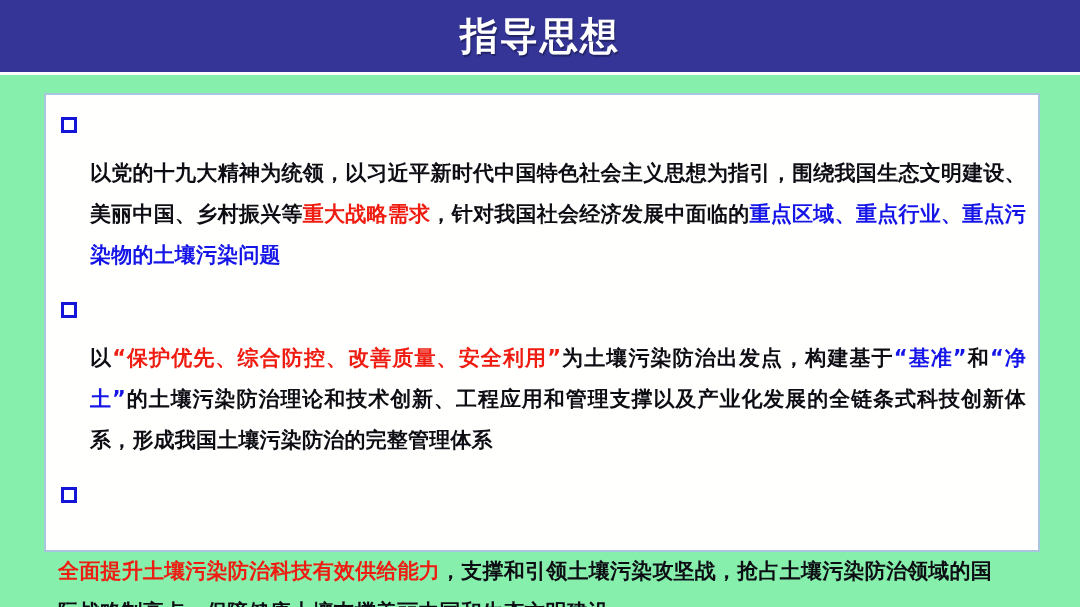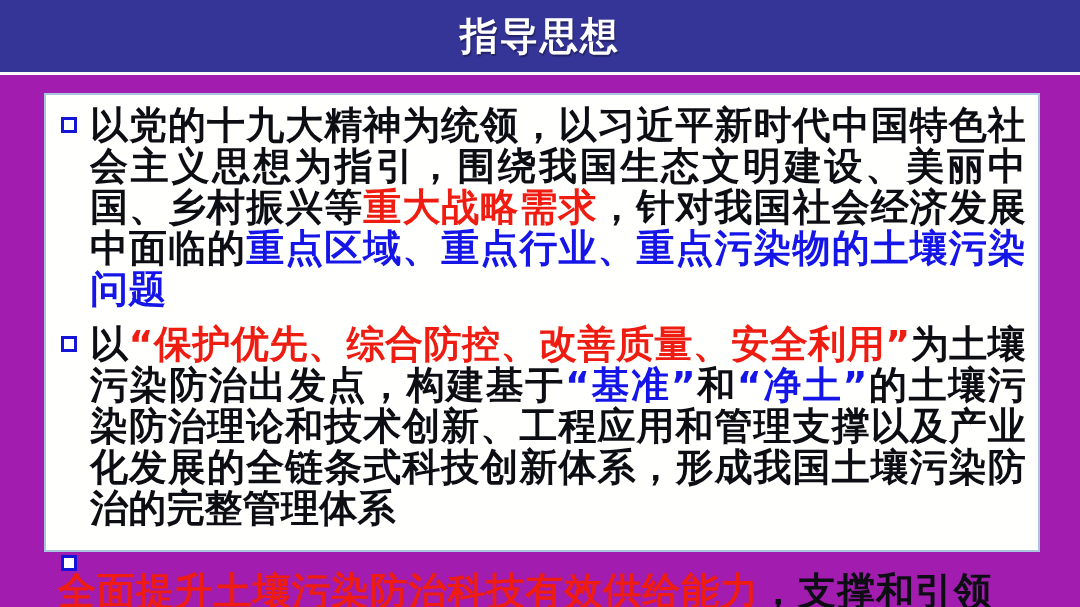--- a/index.html
+++ b/index.html
@@ -11,21 +11,21 @@
     height: 607px;
     background: #ffffff;
     font-family: "DejaVu Sans", "Liberation Sans", sans-serif;
     overflow: hidden;
   }
 
   .slide {
     position: relative;
     width: 1080px;
     height: 607px;
-    background: #a21caf;
+    background: #86efac;
   }
 
   
   .title-bar {
     position: absolute;
     left: 0;
     top: 0;
     width: 1080px;
     height: 72px;
     background: #343596;
@@ -81,27 +81,28 @@
     border: 3px solid #1515d8;
     background: #ffffff;
     box-sizing: border-box;
     margin-top: 12px;
     margin-right: 13px;
     margin-left: 3px;
   }
 
   .bullet-text {
     flex: 1 1 auto;
-    font-size: 38px;
+    font-size: 21px;
     line-height: 41px;
     color: #0d0d14;
     font-weight: bold;
     text-align: justify;
     letter-spacing: 0.2px;
     font-family: "DejaVu Sans", "Liberation Sans", sans-serif;
+    margin-top: 48px;
   }
 
   .t-red  { color: #ee1c11; }
   .t-blue { color: #1515e8; }
   .t-dark { color: #0d0d14; }
 
   
   #para-0 .bullet-text { width: 934px; }
   #para-1 .bullet-text { width: 934px; }
   #para-2 .bullet-text { width: 934px; }

